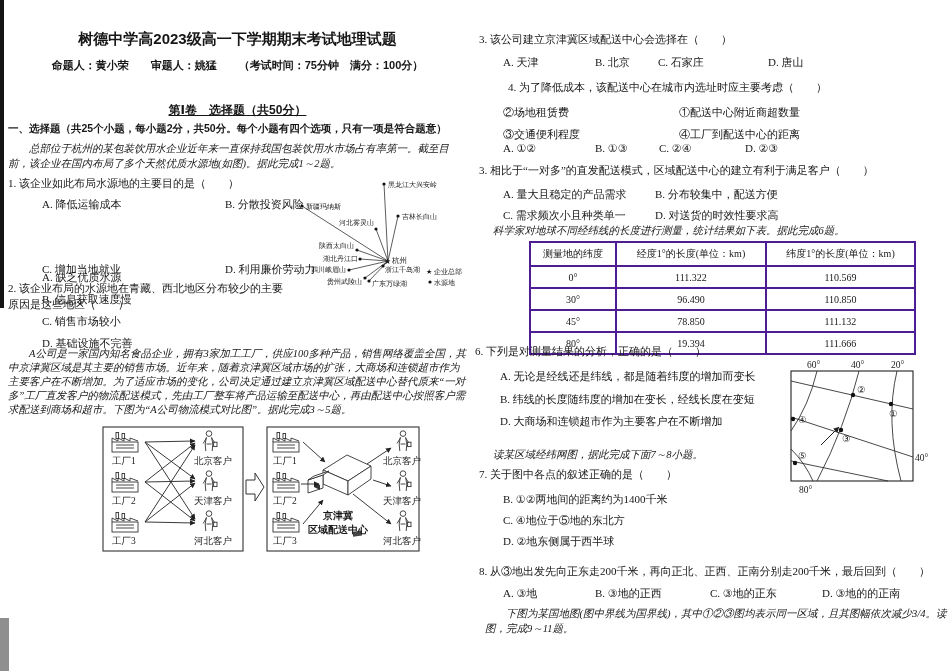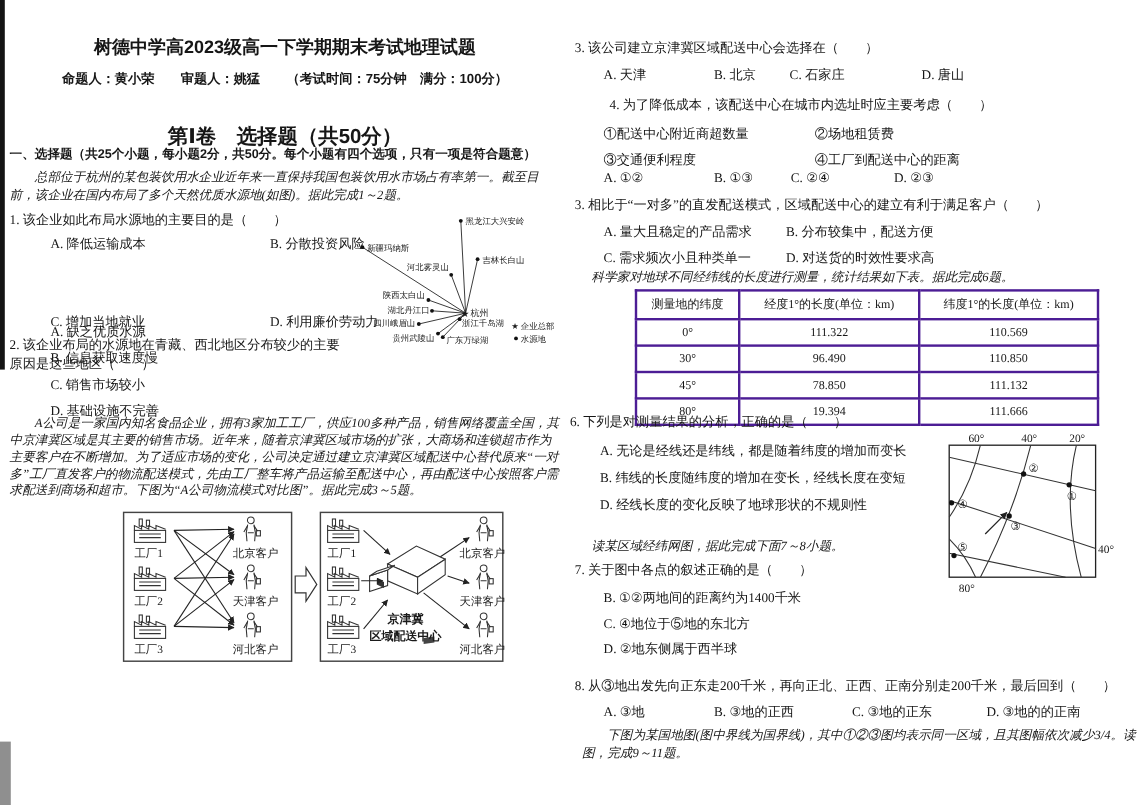--- a/index.html
+++ b/index.html
@@ -23,21 +23,21 @@
 </head>
 <body>
 
 <div class="abs artifact" style="left:0;top:0;width:4px;height:308px;"></div>
 <div class="abs" style="left:0;top:618px;width:9px;height:53px;background:#8f8f8f;"></div>
 
 <div class="col" style="left:0;width:475px;">
 
   <div class="abs ctr hei" style="top:30px;font-size:15px;">树德中学高2023级高一下学期期末考试地理试题</div>
   <div class="abs ctr hei" style="top:58px;font-size:11px;">命题人：黄小荣　　审题人：姚猛　　（考试时间：75分钟　满分：100分）</div>
-  <div class="abs ctr hei" style="top:102px;font-size:17px;">第Ⅰ卷　选择题（共50分）</div>
+  <div class="abs ctr hei" style="top:102px;font-size:12px;text-decoration:underline;">第Ⅰ卷　选择题（共50分）</div>
   <div class="abs hei" style="top:122px;left:8px;width:462px;font-size:10.5px;">一、选择题（共25个小题，每小题2分，共50分。每个小题有四个选项，只有一项是符合题意）</div>
 
   <div class="abs kai ind" style="top:141px;left:8px;width:456px;font-size:10.5px;line-height:15px;">总部位于杭州的某包装饮用水企业近年来一直保持我国包装饮用水市场占有率第一。截至目前，该企业在国内布局了多个天然优质水源地(如图)。据此完成1～2题。</div>
 
   <div class="abs" style="top:176px;left:8px;">1. 该企业如此布局水源地的主要目的是（　　）</div>
   <div class="abs" style="top:192px;left:42px;display:grid;grid-template-columns:142px 142px;line-height:24px;gap:41px;">
     <div>A. 降低运输成本</div>
     <div>B. 分散投资风险</div>
     <div>C. 增加当地就业</div>
     <div>D. 利用廉价劳动力</div>
@@ -189,22 +189,22 @@
   <div class="abs" style="top:32px;left:4px;">3. 该公司建立京津冀区域配送中心会选择在（　　）</div>
   <div class="abs optrow" style="top:55px;left:28px;">
     <div style="width:92px;">A. 天津</div>
     <div style="width:63px;">B. 北京</div>
     <div style="width:110px;">C. 石家庄</div>
     <div>D. 唐山</div>
   </div>
 
   <div class="abs" style="top:80px;left:4px;margin-left:29px;">4. 为了降低成本，该配送中心在城市内选址时应主要考虑（　　）</div>
   <div class="abs" style="top:101px;left:28px;display:grid;grid-template-columns:176px auto;line-height:22px;">
+    <div>②场地租赁费</div>
     <div>①配送中心附近商超数量</div>
-    <div>②场地租赁费</div>
     <div>③交通便利程度</div>
     <div>④工厂到配送中心的距离</div>
   </div>
   <div class="abs optrow" style="top:142px;left:28px;">
     <div style="width:92px;">A. ①②</div>
     <div style="width:64px;">B. ①③</div>
     <div style="width:86px;">C. ②④</div>
     <div>D. ②③</div>
   </div>
 
@@ -245,21 +245,21 @@
       <td>19.394</td>
       <td>111.666</td>
     </tr>
   </tbody>
     </table>
 
   <div class="abs" style="top:344px;left:0px;">6. 下列是对测量结果的分析，正确的是（　　）</div>
   <div class="abs stack" style="top:365px;left:25px;line-height:22.5px;">
     <div>A. 无论是经线还是纬线，都是随着纬度的增加而变长</div>
     <div>B. 纬线的长度随纬度的增加在变长，经线长度在变短</div>
-    <div>D. 经线长度的变化反映了地球形状的不规则性</div>
+    <div>D. 大商场和连锁超市作为主要客户在不断增加</div>
   </div>
 
   <svg class="abs" style="top:357px;left:308px;" width="162" height="148" viewBox="0 0 162 148">
     <defs>
       <marker id="ah2" markerWidth="7" markerHeight="7" refX="5.5" refY="3" orient="auto">
         <path d="M0,0 L6,3 L0,6 Z" fill="#222"></path>
       </marker>
     </defs>
     <rect x="8" y="14" width="122" height="110" fill="none" stroke="#222" stroke-width="1.1"></rect>
     <g stroke="#333" stroke-width="0.9" fill="none">

